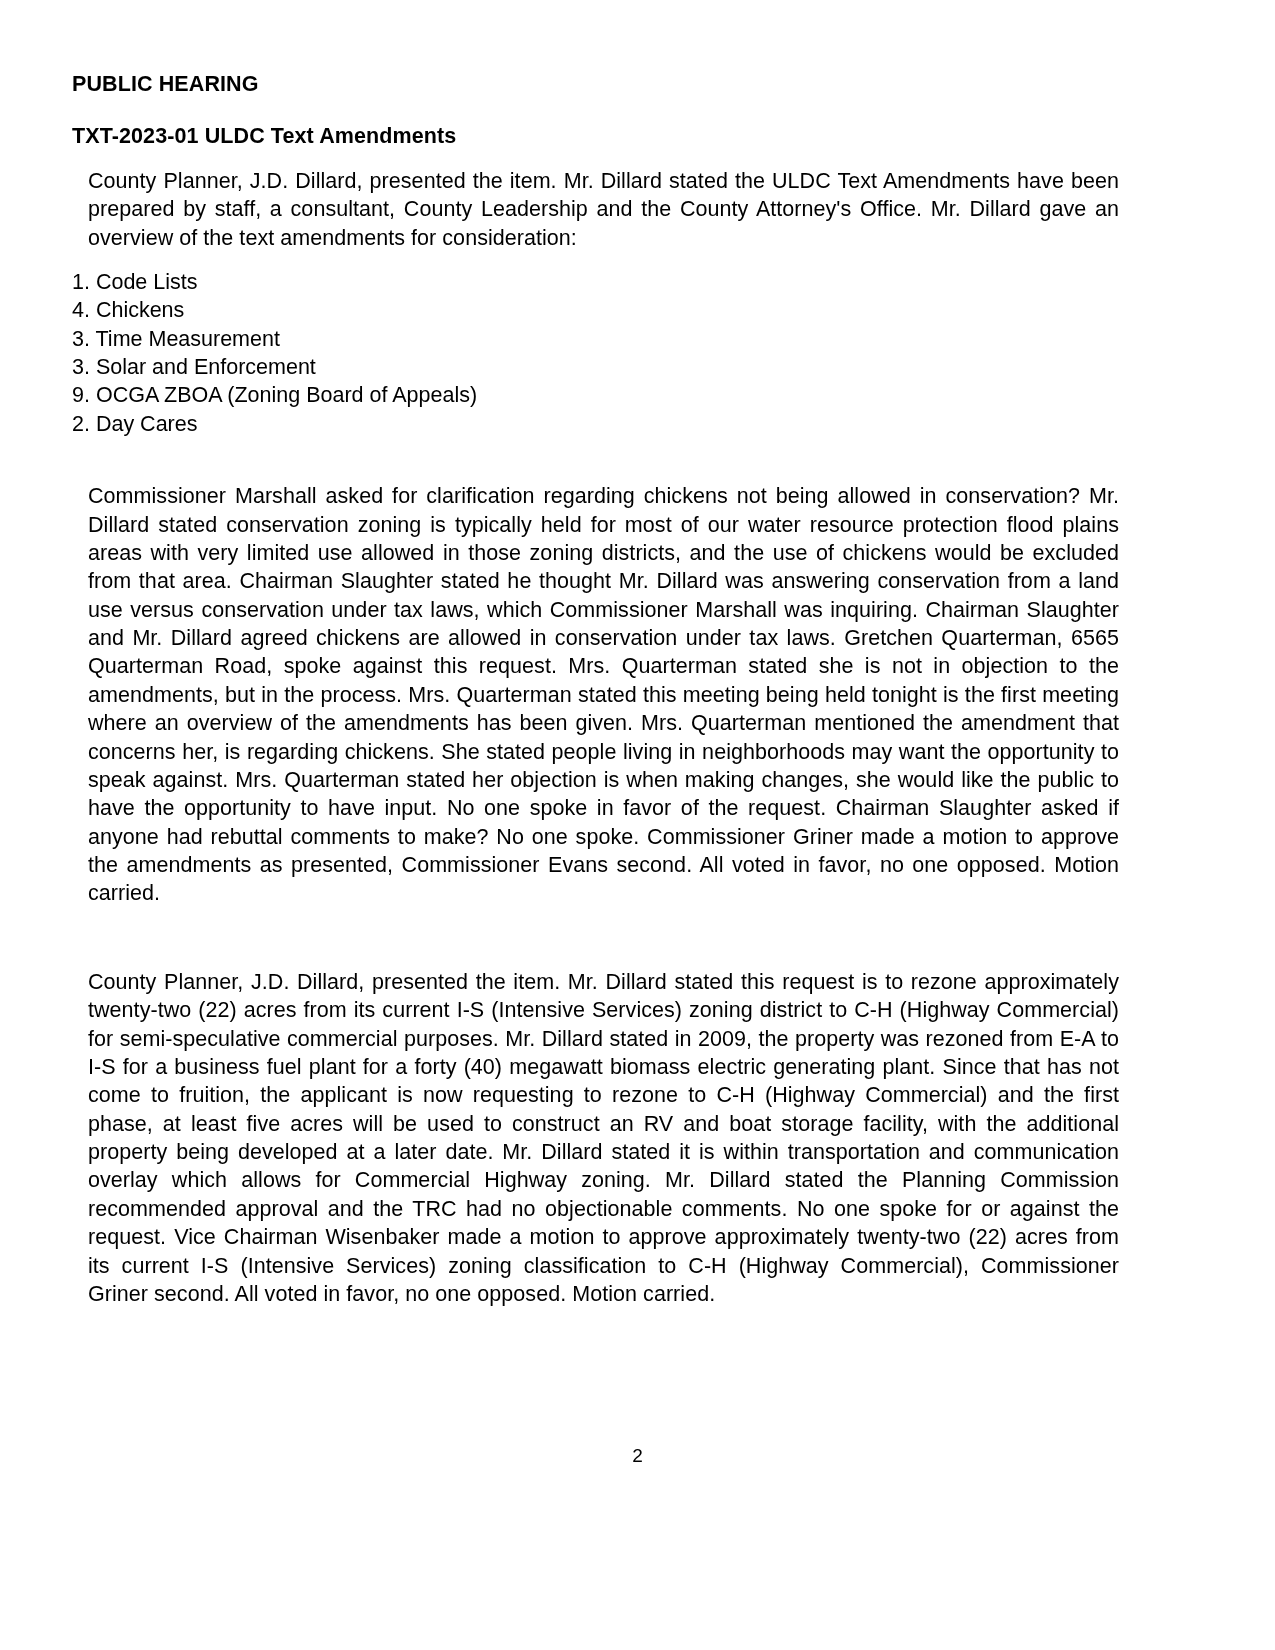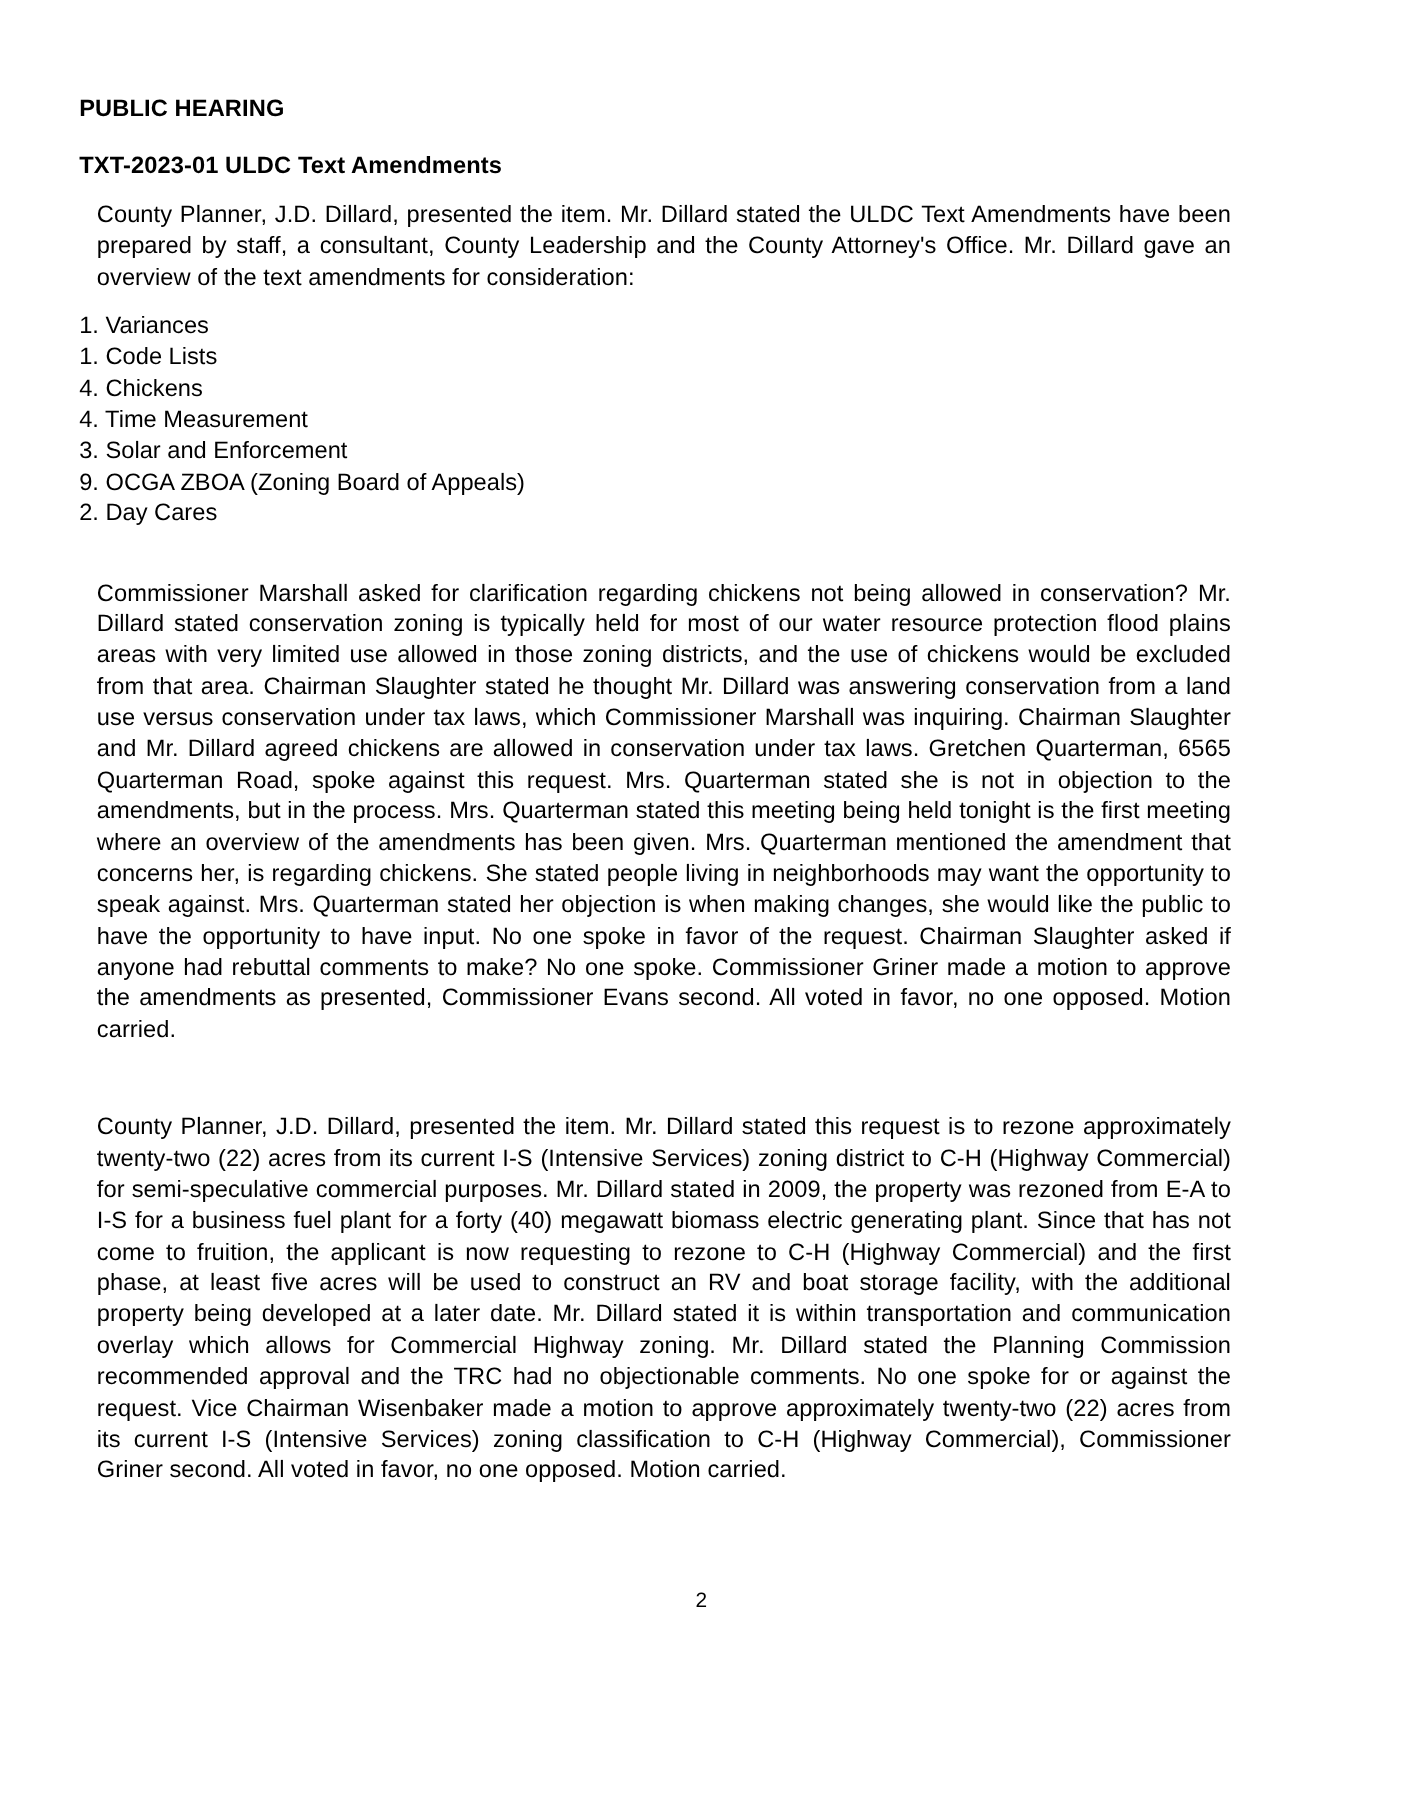--- a/index.html
+++ b/index.html
@@ -14,21 +14,21 @@
     background: #ffffff;
     margin: 0 auto;
     overflow: hidden;
     font-family: "Liberation Sans", sans-serif;
     color: #000000;
     box-sizing: border-box;
   }
   .content {
     position: absolute;
     left: 72px;
-    top: 84px;
+    top: 70px;
     width: 1063px;
   }
   .section-title {
     font-size: 21.5px;
     font-weight: bold;
     line-height: 1.32;
     letter-spacing: 0.1px;
     margin: 0 0 24px 0;
   }
   .item-heading {
@@ -82,24 +82,23 @@
 
   <div class="content">
 
     <h1 class="section-title">PUBLIC HEARING</h1>
 
     <h2 class="item-heading">TXT-2023-01 ULDC Text Amendments</h2>
 
     <p class="body-text">County Planner, J.D. Dillard, presented the item.  Mr. Dillard stated the ULDC Text Amendments have been prepared by staff, a consultant, County Leadership and the County Attorney's Office.  Mr. Dillard gave an overview of the text amendments for consideration:</p>
 
     <div class="list-block">
-      <div>1. Variances</div>
       <div>1. Code Lists</div>
       <div>4. Chickens</div>
-      <div>4. Time Measurement</div>
+      <div>3. Time Measurement</div>
       <div>3. Solar and Enforcement</div>
       <div>9. OCGA ZBOA (Zoning Board of Appeals)</div>
       <div>2. Day Cares</div>
     </div>
 
     <div class="spacer-line"></div>
 
     <p class="body-text">Commissioner Marshall asked for clarification regarding chickens not being allowed in conservation? Mr. Dillard stated conservation zoning is typically held for most of our water resource protection flood plains areas with very limited use allowed in those zoning districts, and the use of chickens would be excluded from that area.   Chairman Slaughter stated he thought Mr. Dillard was answering conservation from a land use versus conservation under tax laws, which Commissioner Marshall was inquiring.  Chairman Slaughter and Mr. Dillard agreed chickens are allowed in conservation under tax laws.  Gretchen Quarterman, 6565 Quarterman Road, spoke against this request.  Mrs. Quarterman stated she is not in objection to the amendments, but in the process.  Mrs. Quarterman stated this meeting being held tonight is the first meeting where an overview of the amendments has been given.  Mrs. Quarterman mentioned the amendment that concerns her, is regarding chickens.  She stated people living in neighborhoods may want the opportunity to speak against.  Mrs. Quarterman stated her objection is when making changes, she would like the public to have the opportunity to have input.  No one spoke in favor of the request.  Chairman Slaughter asked if anyone had rebuttal comments to make?  No one spoke.  Commissioner Griner made a motion to approve the amendments as presented, Commissioner Evans second.  All voted in favor, no one opposed.  Motion carried.</p>
 
     <div class="block-gap"></div>

